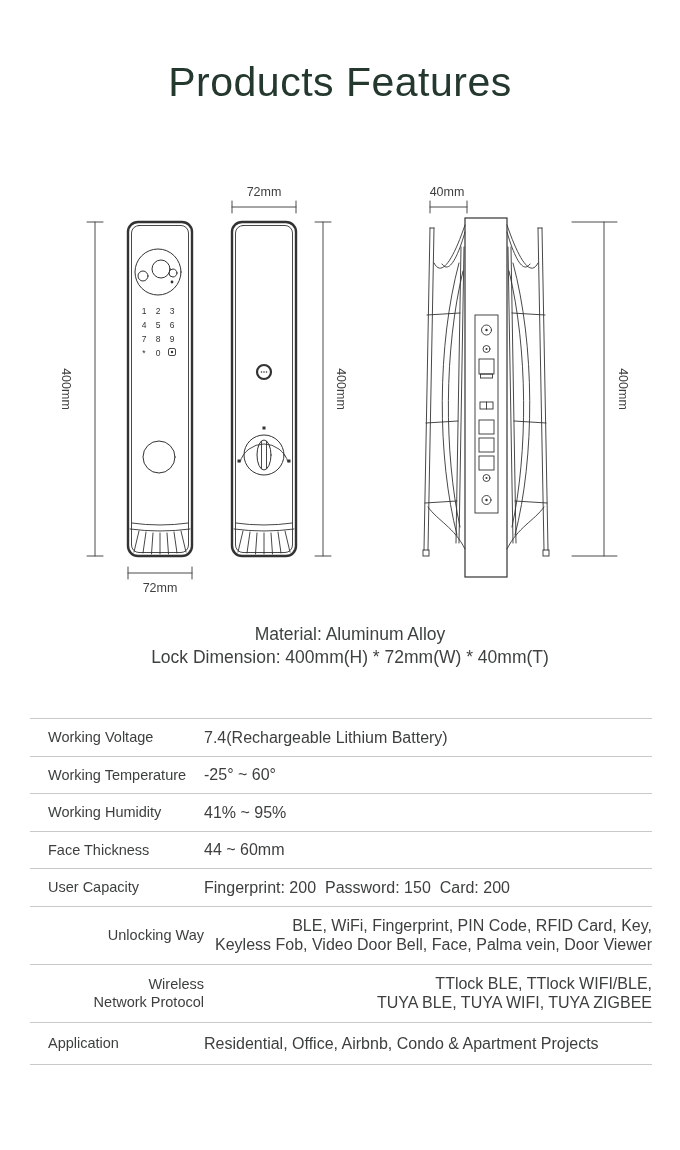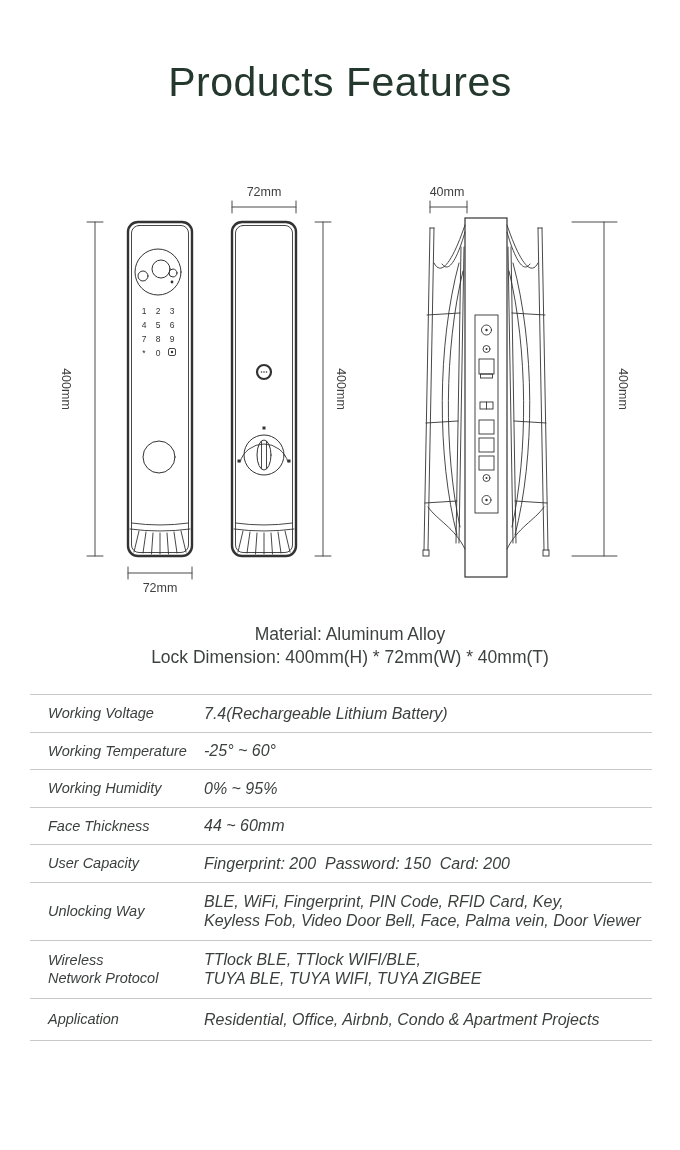--- a/index.html
+++ b/index.html
@@ -3,23 +3,23 @@
 <meta charset="utf-8">
 <style>
   html,body{margin:0;padding:0;}
   body{background:#ffffff;font-family:"Liberation Sans", sans-serif;}
   .page{position:relative;width:680px;height:1150px;background:#ffffff;overflow:hidden;margin:0 auto;}
   .title{position:absolute;top:58px;left:0;width:100%;text-align:center;
          font-size:41px;line-height:48px;color:#24382e;letter-spacing:0.5px;font-weight:400;}
   .drawing{position:absolute;top:165px;left:0;}
   .material{position:absolute;top:623px;left:0;width:100%;text-align:center;
             font-size:17.5px;line-height:23px;color:#3c423f;padding-left:10px;}
-  .spec-table{position:absolute;top:694px;left:30px;width:622px;border-top:1px solid #c9c9c9;font-style:italic;}
+  .spec-table{position:absolute;top:718px;left:30px;width:622px;border-top:1px solid #c9c9c9;}
   .row{display:flex;align-items:center;border-bottom:1px solid #c9c9c9;padding:8.5px 0;}
-  .row.tall{padding:9px 0;}
+  .row.tall{padding:9px 0;text-align:right;}
   .row.last{padding:11px 0;}
   .cell{color:#3b403d;}
   .cell.label{flex:0 0 156px;padding-left:18px;font-size:14.5px;line-height:18px;white-space:pre-wrap;}
   .cell.value{flex:1;font-size:16px;line-height:19.5px;white-space:pre-wrap;}
   svg text{font-family:"Liberation Sans", sans-serif;}
   .dimtext{font-size:12.5px;fill:#3f3f3f;}
   .keytext{font-size:8.5px;fill:#333;}
 </style>
 </head>
 <body>
@@ -220,21 +220,21 @@
     <div class="row">
       <div class="cell label">Working Voltage</div>
       <div class="cell value">7.4(Rechargeable Lithium Battery)</div>
     </div>
     <div class="row">
       <div class="cell label">Working Temperature</div>
       <div class="cell value">-25° ~ 60°</div>
     </div>
     <div class="row">
       <div class="cell label">Working Humidity</div>
-      <div class="cell value">0% ~ 95%</div>
+      <div class="cell value">41% ~ 95%</div>
     </div>
     <div class="row">
       <div class="cell label">Face Thickness</div>
       <div class="cell value">44 ~ 60mm</div>
     </div>
     <div class="row">
       <div class="cell label">User Capacity</div>
       <div class="cell value">Fingerprint: 200  Password: 150  Card: 200</div>
     </div>
     <div class="row tall">

